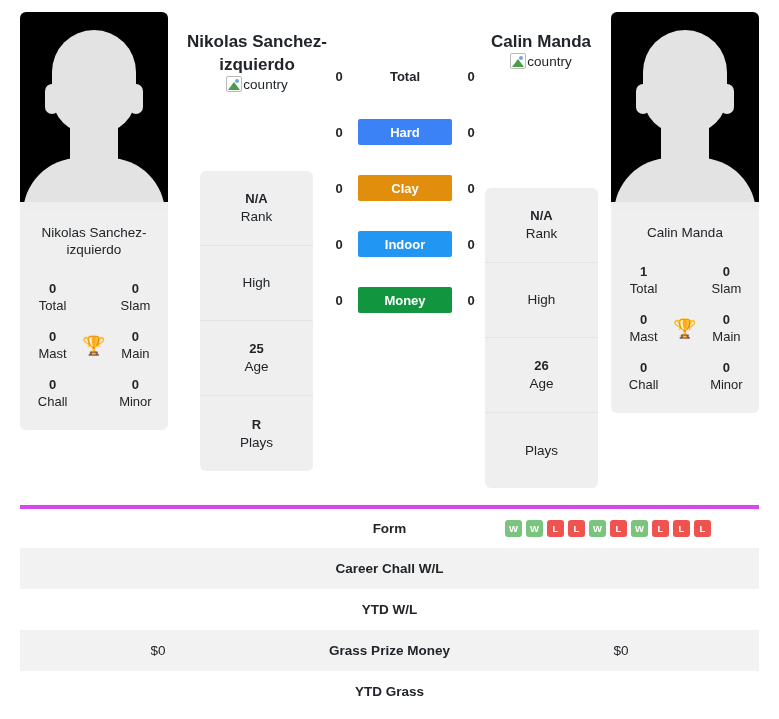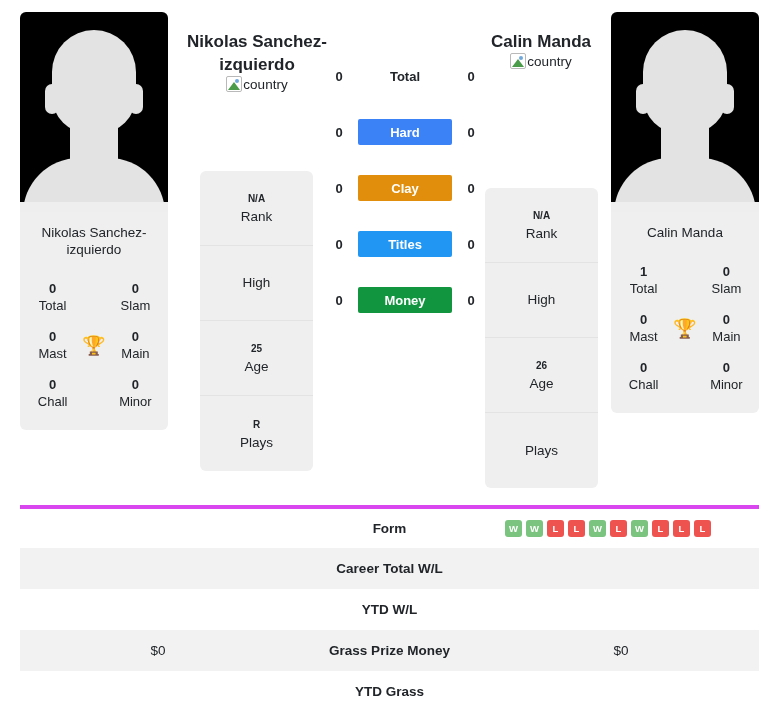--- a/index.html
+++ b/index.html
@@ -187,21 +187,21 @@
   .info-cell {
     height: 75px;
     display: flex;
     flex-direction: column;
     align-items: center;
     justify-content: center;
     border-bottom: 1px solid #e3e3e3;
   }
   .info-cell:last-child { border-bottom: none; }
   .ic-val {
-    font-size: 10px;
+    font-size: 13px;
     font-weight: bold;
     line-height: 18px;
     color: #212529;
   }
   .ic-lbl {
     font-size: 13.5px;
     line-height: 18px;
     color: #212529;
   }
 
@@ -442,21 +442,21 @@
       <div class="s-bar" id="bar-hard" style="background: #3b82f6;">Hard</div>
       <div class="s-num">0</div>
     </div>
     <div class="surface-row">
       <div class="s-num">0</div>
       <div class="s-bar" id="bar-clay" style="background: rgb(224, 142, 11);">Clay</div>
       <div class="s-num">0</div>
     </div>
     <div class="surface-row">
       <div class="s-num">0</div>
-      <div class="s-bar" id="bar-indoor" style="background: rgb(33, 150, 243);">Titles</div>
+      <div class="s-bar" id="bar-indoor" style="background: rgb(33, 150, 243);">Indoor</div>
       <div class="s-num">0</div>
     </div>
     <div class="surface-row">
       <div class="s-num">0</div>
       <div class="s-bar" id="bar-grass" style="background: rgb(17, 149, 63);">Money</div>
       <div class="s-num">0</div>
     </div>
   </div>
 </div>
 
@@ -475,21 +475,21 @@
             <div class="badge" style="background: rgb(239, 83, 80);">L</div>
             <div class="badge" style="background: rgb(122, 196, 127);">W</div>
             <div class="badge" style="background: rgb(239, 83, 80);">L</div>
             <div class="badge" style="background: rgb(239, 83, 80);">L</div>
             <div class="badge" style="background: rgb(239, 83, 80);">L</div>
           </div>
       </td>
     </tr>
     <tr>
       <td class="td-left"></td>
-      <td class="td-mid">Career Total W/L</td>
+      <td class="td-mid">Career Chall W/L</td>
       <td class="td-right"></td>
     </tr>
     <tr>
       <td class="td-left"></td>
       <td class="td-mid">YTD W/L</td>
       <td class="td-right"></td>
     </tr>
     <tr>
       <td class="td-left">$0</td>
       <td class="td-mid">Grass Prize Money</td>

